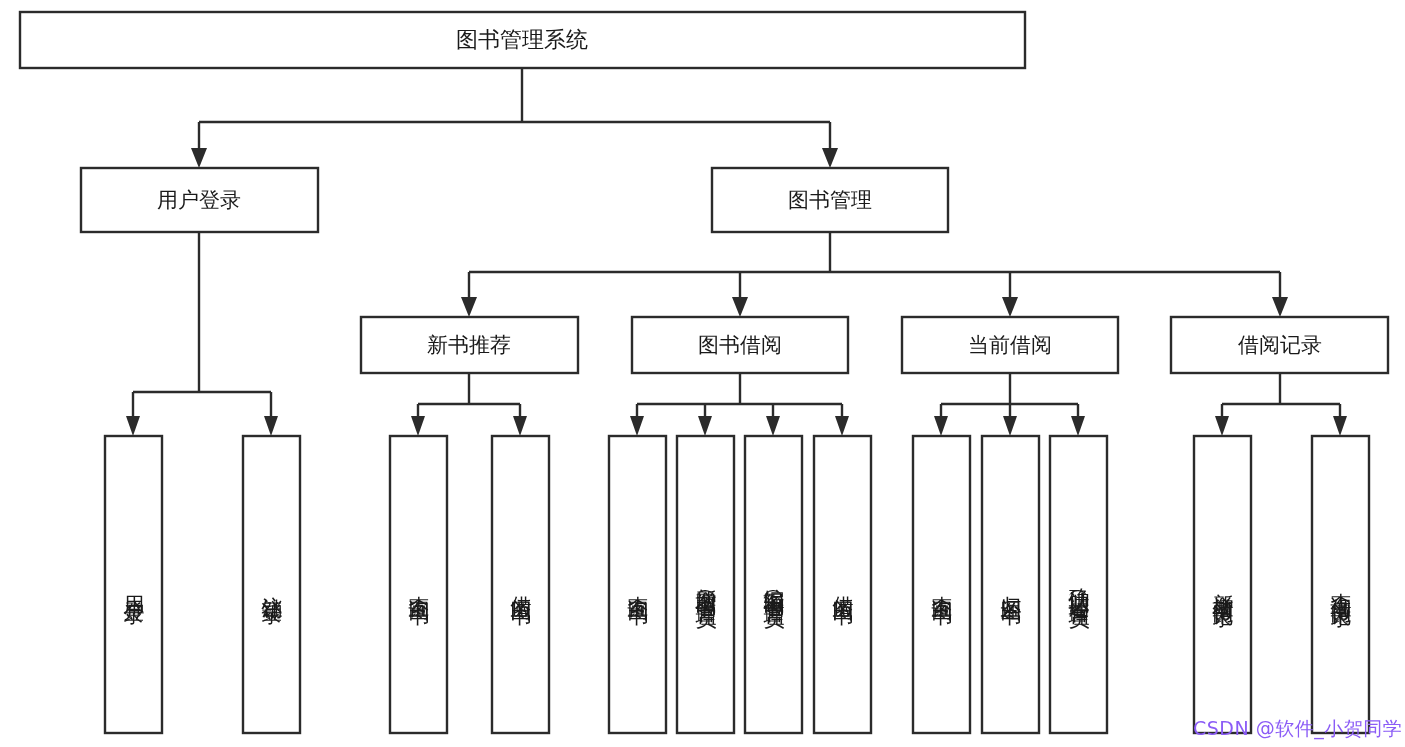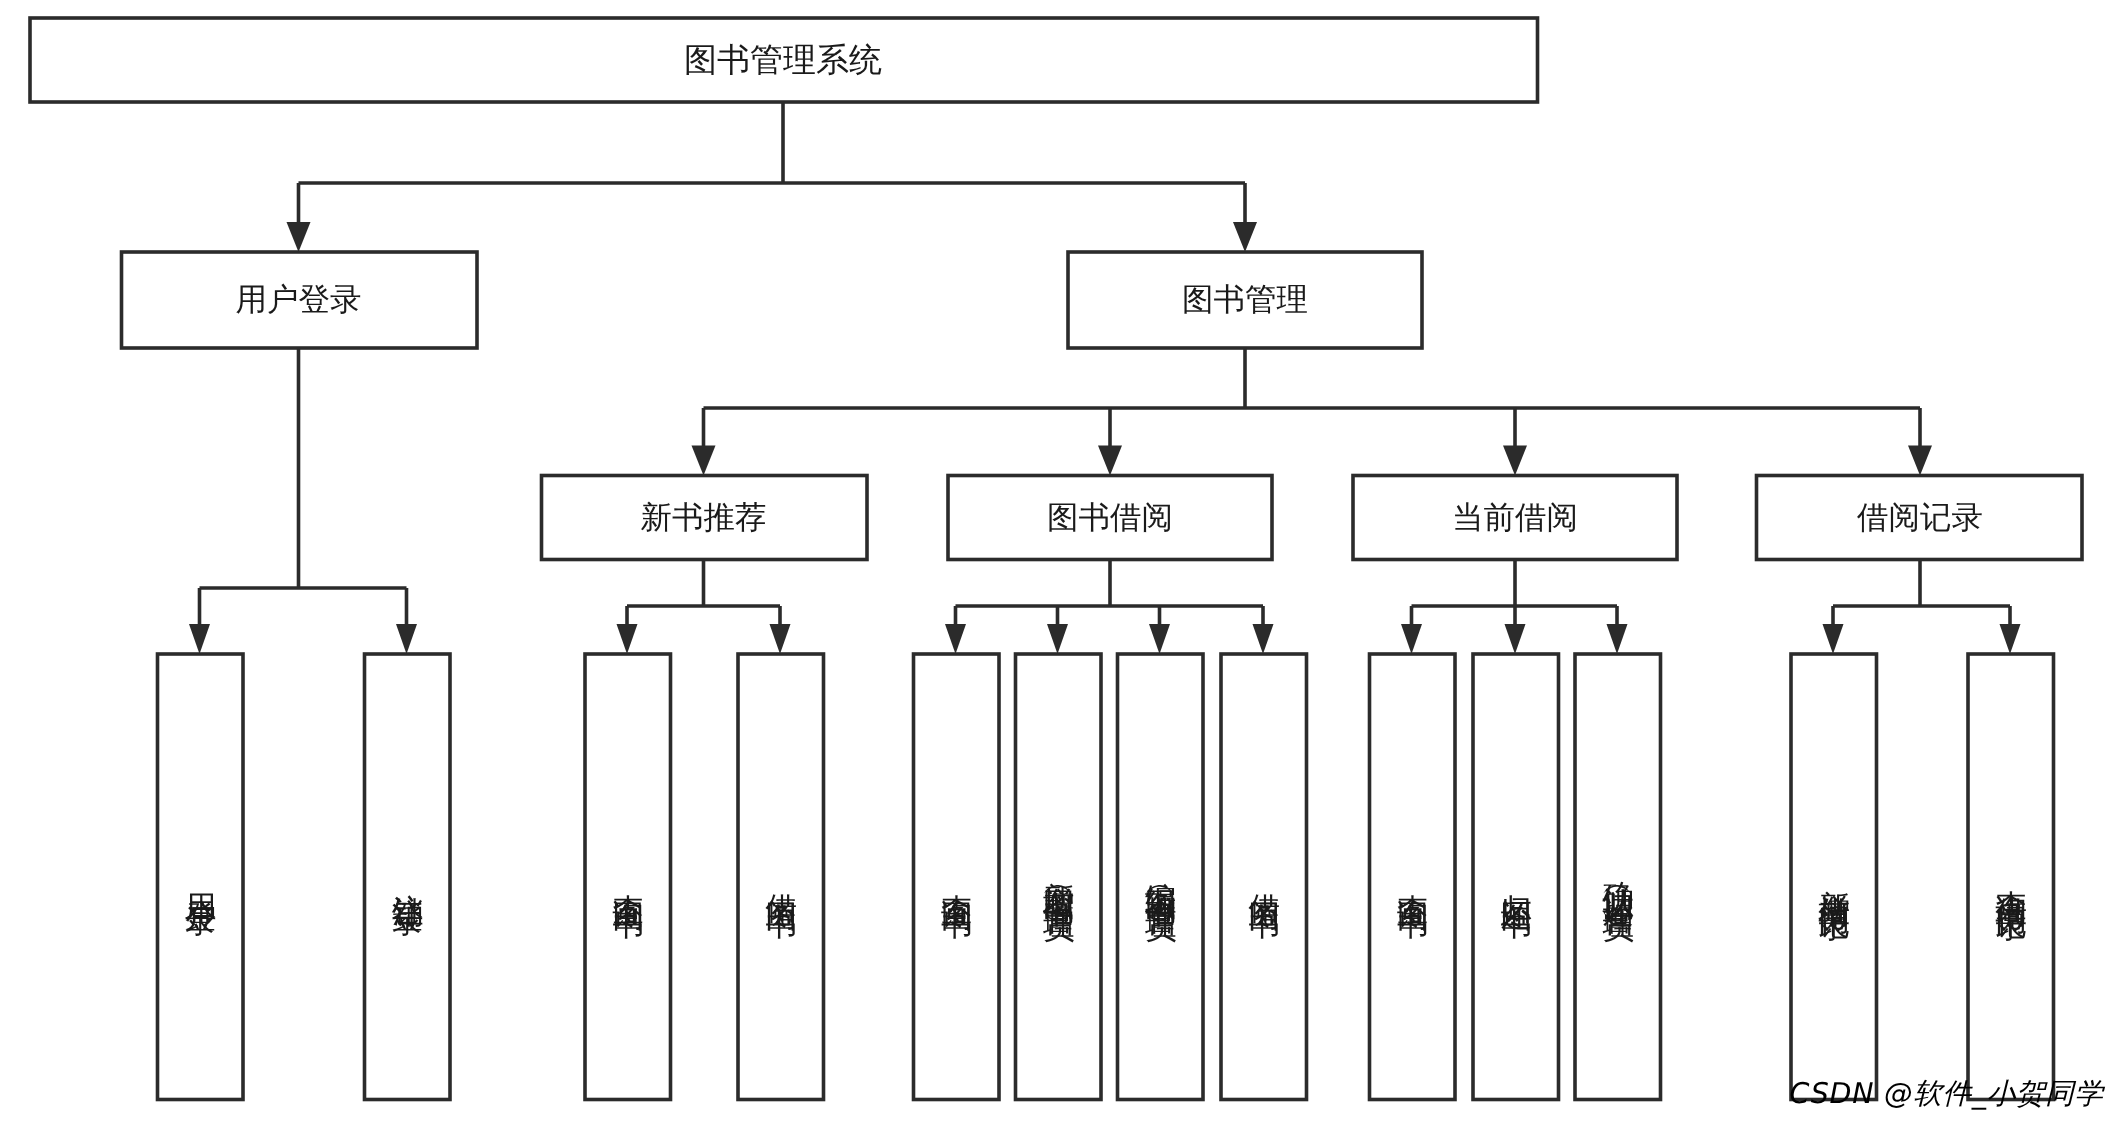--- a/index.html
+++ b/index.html
@@ -66,24 +66,23 @@
     align-items: center;
     justify-content: center;
     text-align: center;
     white-space: nowrap;
     pointer-events: none;
   }
   .watermark {
     position: absolute;
     font-family: "DejaVu Sans", "Liberation Sans", sans-serif;
     font-size: 19px;
-    color: #000000;
+    color: #8b5cf6;
     white-space: nowrap;
     letter-spacing: 0.5px;
-    font-style: italic;
   }
 </style>
 </head>
 <body>
 
 <div id="diagram-root">
 
   <svg id="tree-svg" viewBox="0 0 1405 747">
 
     <g>

